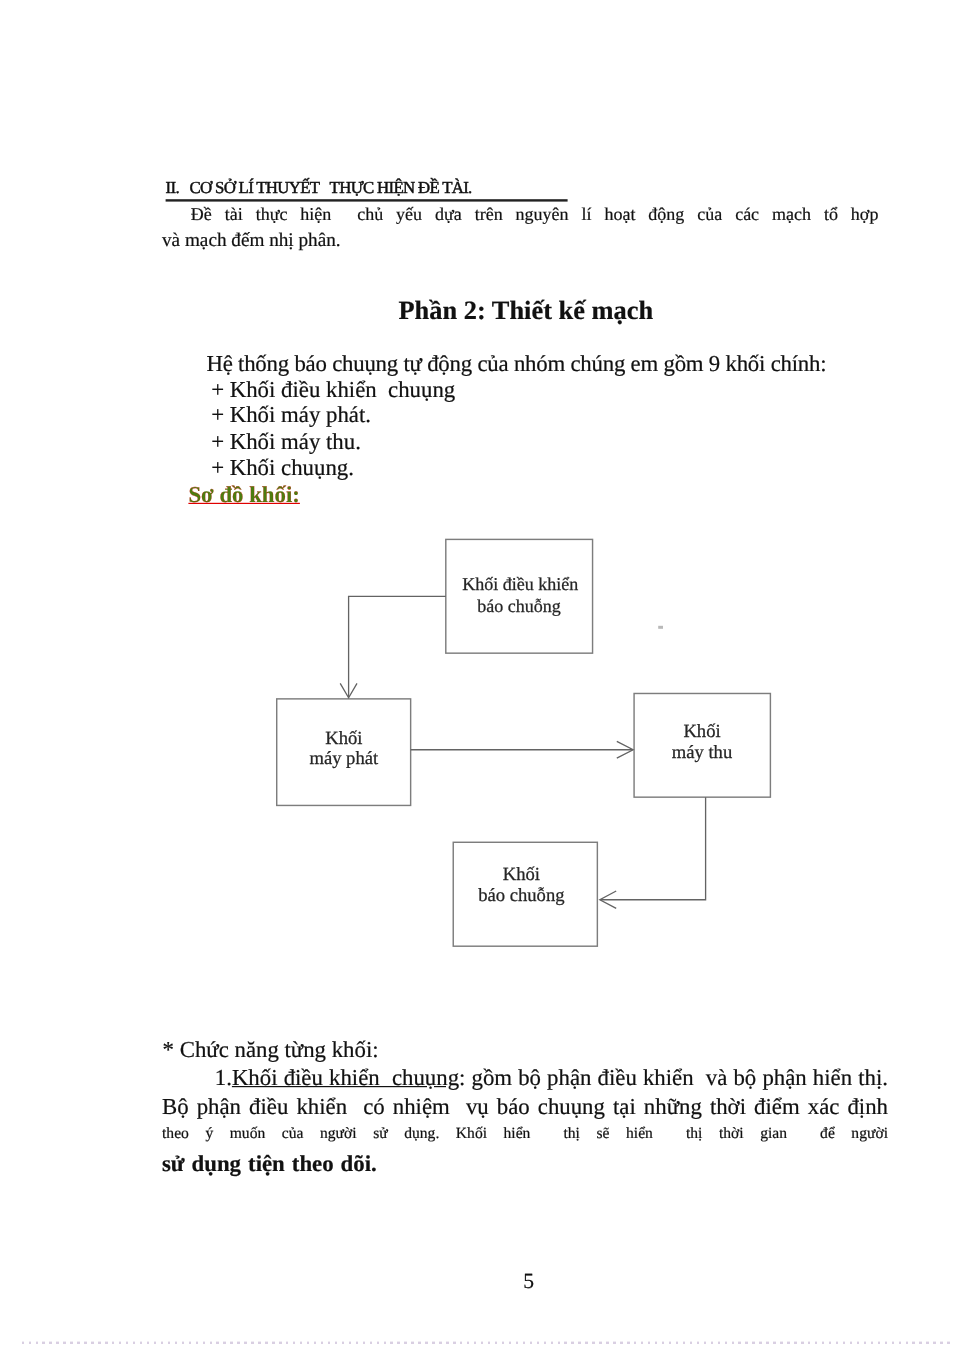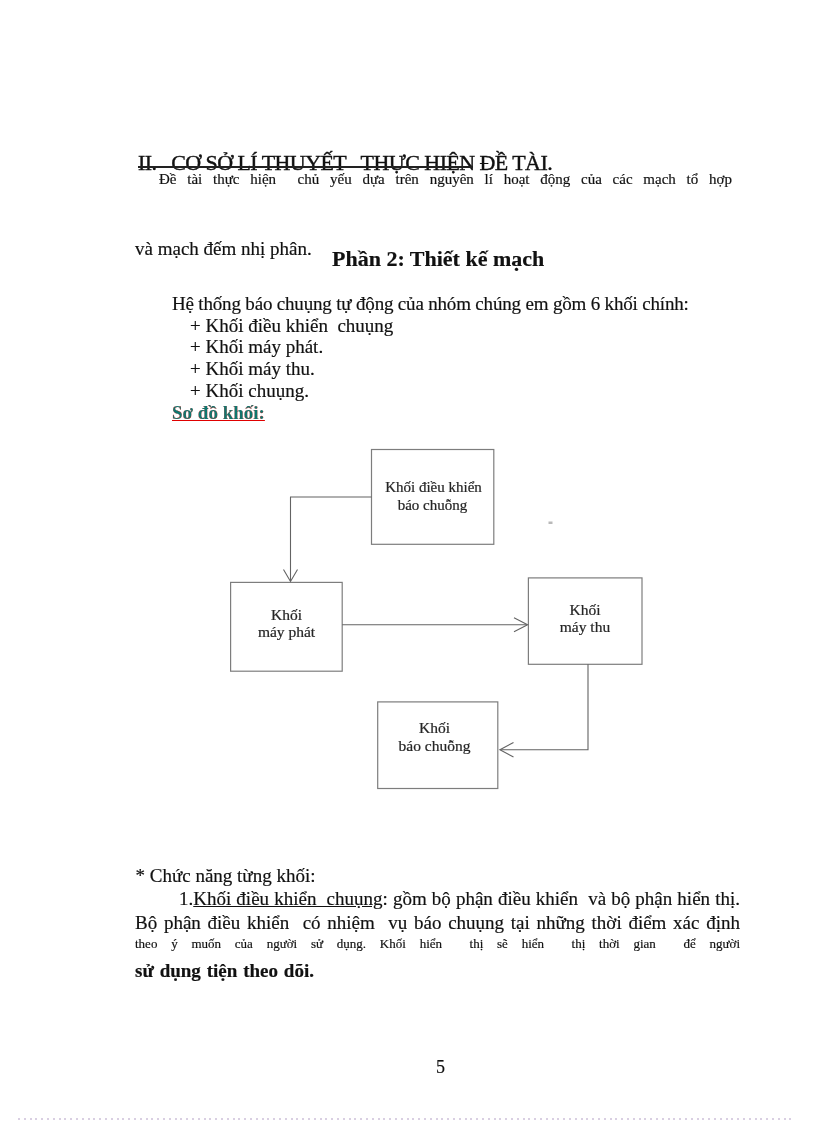--- a/index.html
+++ b/index.html
@@ -5,31 +5,31 @@
   html,body{margin:0;padding:0;}
   body{width:816px;height:1123px;background:#fff;position:relative;
        font-family:"Liberation Serif", serif;color:#111;overflow:hidden;
        -webkit-text-stroke:0.18px #111;}
   .abs{position:absolute;}
   .just{text-align:justify;text-align-last:justify;white-space:nowrap;}
 </style>
 </head>
 <body>
 
-<div class="abs" style="left:138px;top:149.6px;font-size:22px;letter-spacing:-0.57px;-webkit-text-stroke:0.4px #111;">II.&nbsp;&nbsp; CƠ SỞ LÍ THUYẾT&nbsp;&nbsp; THỰC HIỆN ĐỀ TÀI.</div>
+<div class="abs" style="left:138px;top:149.6px;font-size:14px;letter-spacing:-0.57px;-webkit-text-stroke:0.4px #111;">II.&nbsp;&nbsp; CƠ SỞ LÍ THUYẾT&nbsp;&nbsp; THỰC HIỆN ĐỀ TÀI.</div>
 <div class="abs" style="left:138px;top:166.2px;width:335px;height:1.7px;background:#222;"></div>
 
 <div class="abs just" style="left:136px;width:596px;top:169px;font-size:15px;line-height:21.6px;text-indent:23px;">Đề tài thực hiện&nbsp; chủ yếu dựa trên nguyên lí hoạt động của các mạch tổ hợp</div>
-<div class="abs" style="left:135px;top:190px;font-size:19px;line-height:21.6px;margin-top:48px;">và mạch đếm nhị phân.</div>
+<div class="abs" style="left:135px;top:190px;font-size:16px;line-height:21.6px;">và mạch đếm nhị phân.</div>
 
 <div class="abs" style="left:332px;top:246px;font-size:22px;font-weight:bold;text-align:right;">Phần 2: Thiết kế mạch</div>
 
-<div class="abs" style="left:172px;top:293px;font-size:19px;letter-spacing:-0.18px;">Hệ thống báo chuụng tự động của nhóm chúng em gồm 6 khối chính:</div>
-<div class="abs" style="left:190px;top:314.5px;font-size:19px;line-height:21.7px;">+ Khối điều khiển&nbsp; chuụng<br>+ Khối máy phát.<br>+ Khối máy thu.<br>+ Khối chuụng.</div>
-<div class="abs" style="left:172px;top:402px;font-size:19px;font-weight:bold;color:#0f766e;-webkit-text-stroke:0.18px #e00000;"><span style="text-decoration:underline;">Sơ đồ khối:</span></div>
+<div class="abs" style="left:172px;top:293px;font-size:19px;letter-spacing:-0.18px;">Hệ thống báo chuụng tự động của nhóm chúng em gồm 9 khối chính:</div>
+<div class="abs" style="left:176px;top:314.5px;font-size:19px;line-height:21.7px;">+ Khối điều khiển&nbsp; chuụng<br>+ Khối máy phát.<br>+ Khối máy thu.<br>+ Khối chuụng.</div>
+<div class="abs" style="left:157px;top:402px;font-size:19px;font-weight:bold;color:#4d7c0f;-webkit-text-stroke:0.18px #e00000;"><span style="text-decoration:underline;">Sơ đồ khối:</span></div>
 
 <svg class="abs" style="left:0;top:430px;" width="816" height="380" viewBox="0 430 816 380" xmlns="http://www.w3.org/2000/svg">
   <g fill="#ffffff" stroke="#7d7d7d" stroke-width="1.2">
     <rect x="371.5" y="449.5" width="122.3" height="94.8"></rect>
     <rect x="230.6" y="582.4" width="111.6" height="88.8"></rect>
     <rect x="528.4" y="577.9" width="113.6" height="86.4"></rect>
     <rect x="377.7" y="701.9" width="120.1" height="86.6"></rect>
   </g>
   <g font-family="Liberation Serif, serif" font-size="15.5px" fill="#262626" stroke="#262626" stroke-width="0.22" text-anchor="middle">
     <text x="433.5" y="492" font-size="15px">Khối điều khiển</text>

